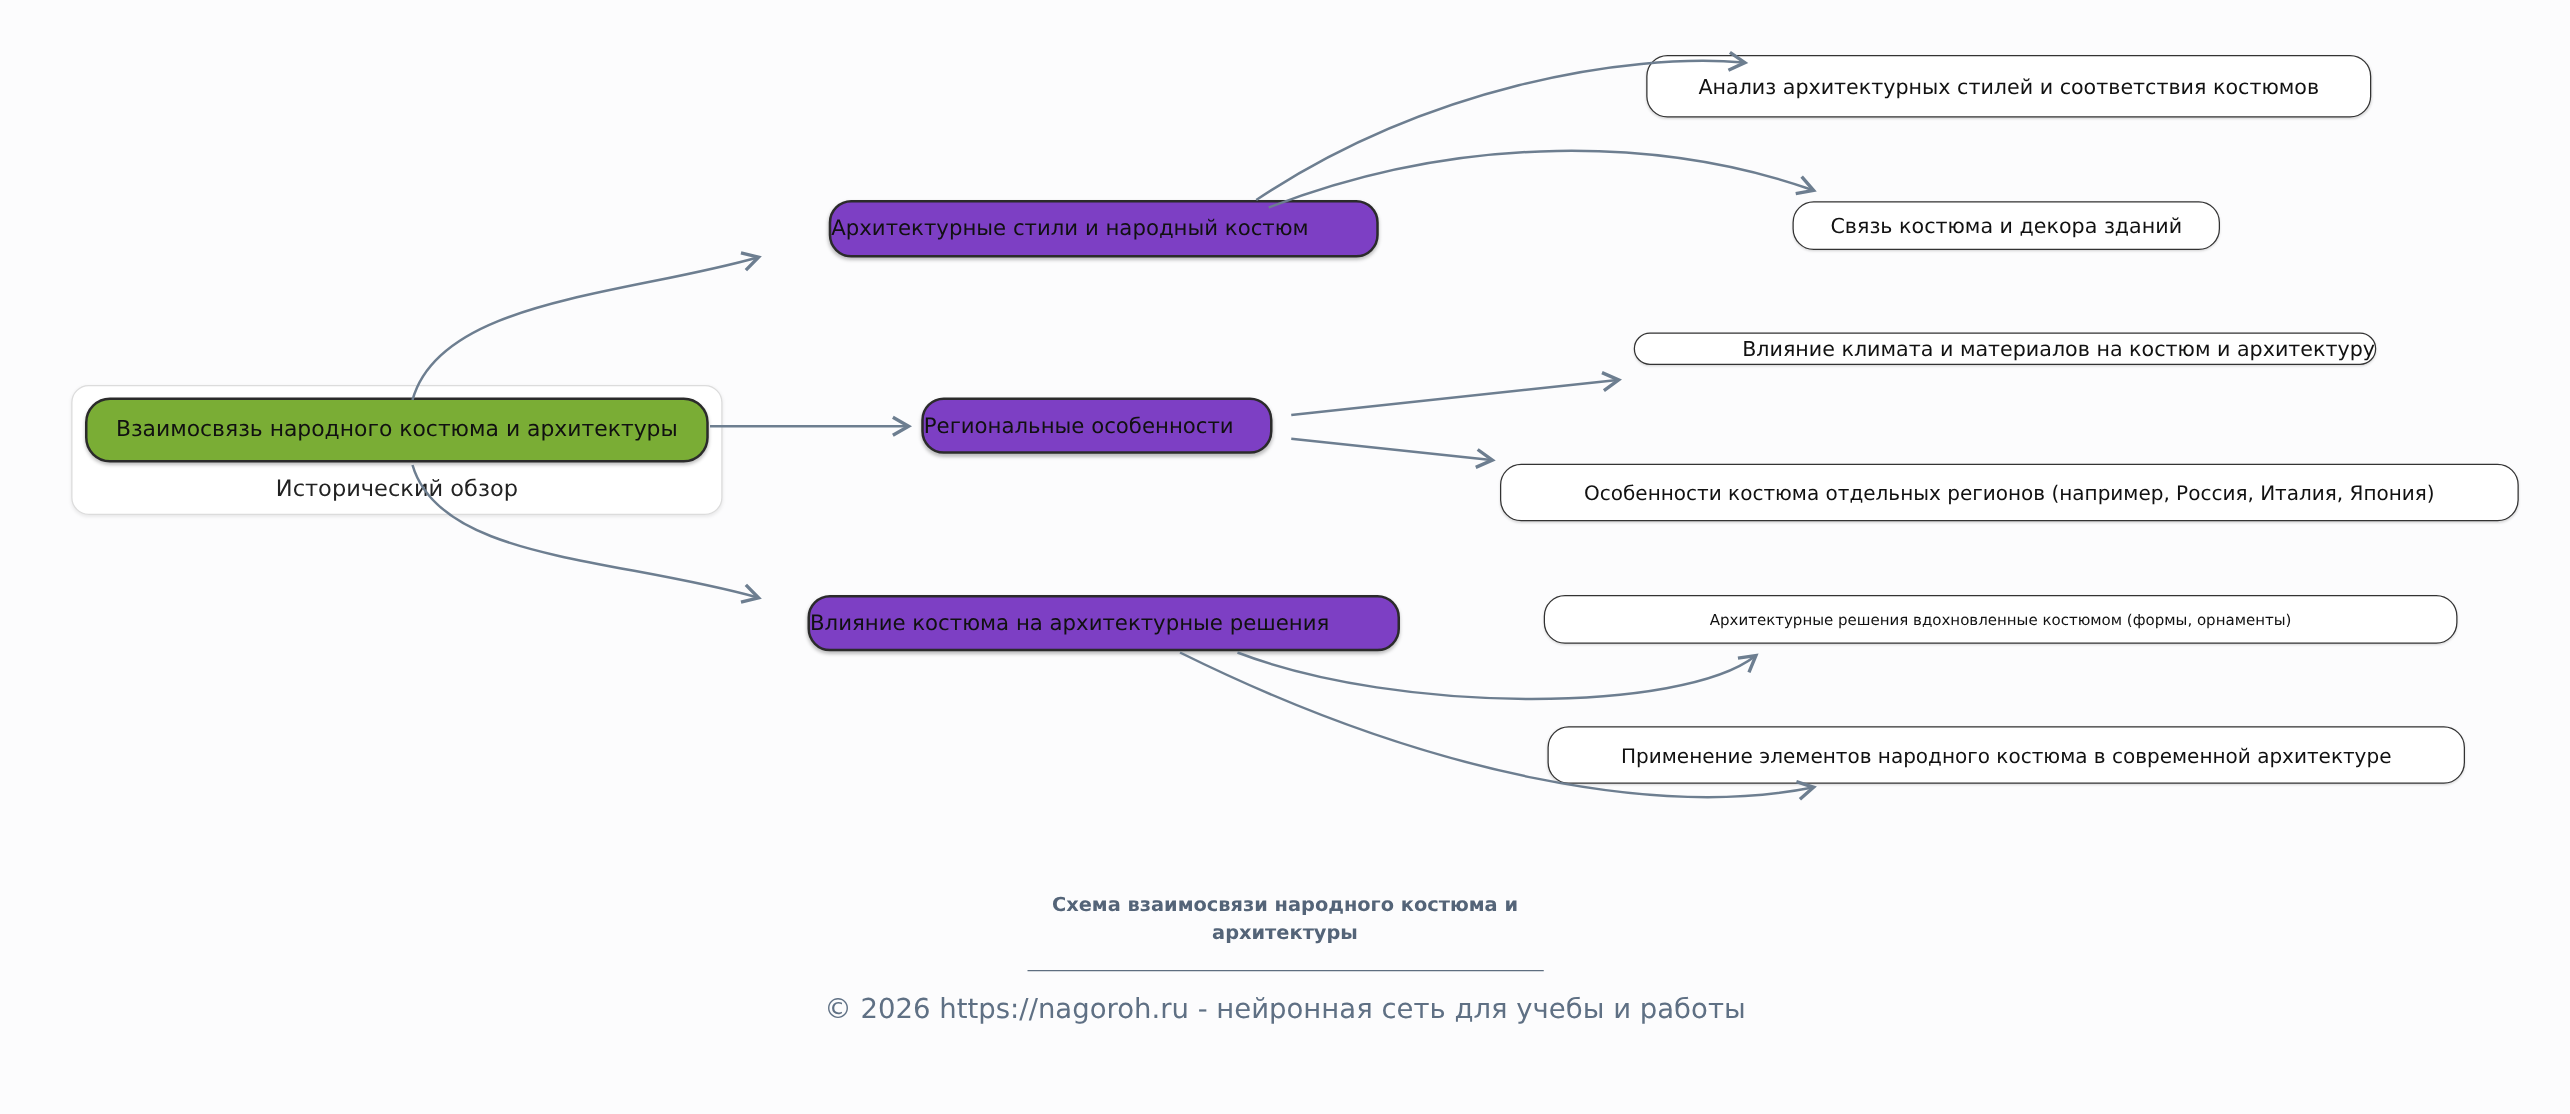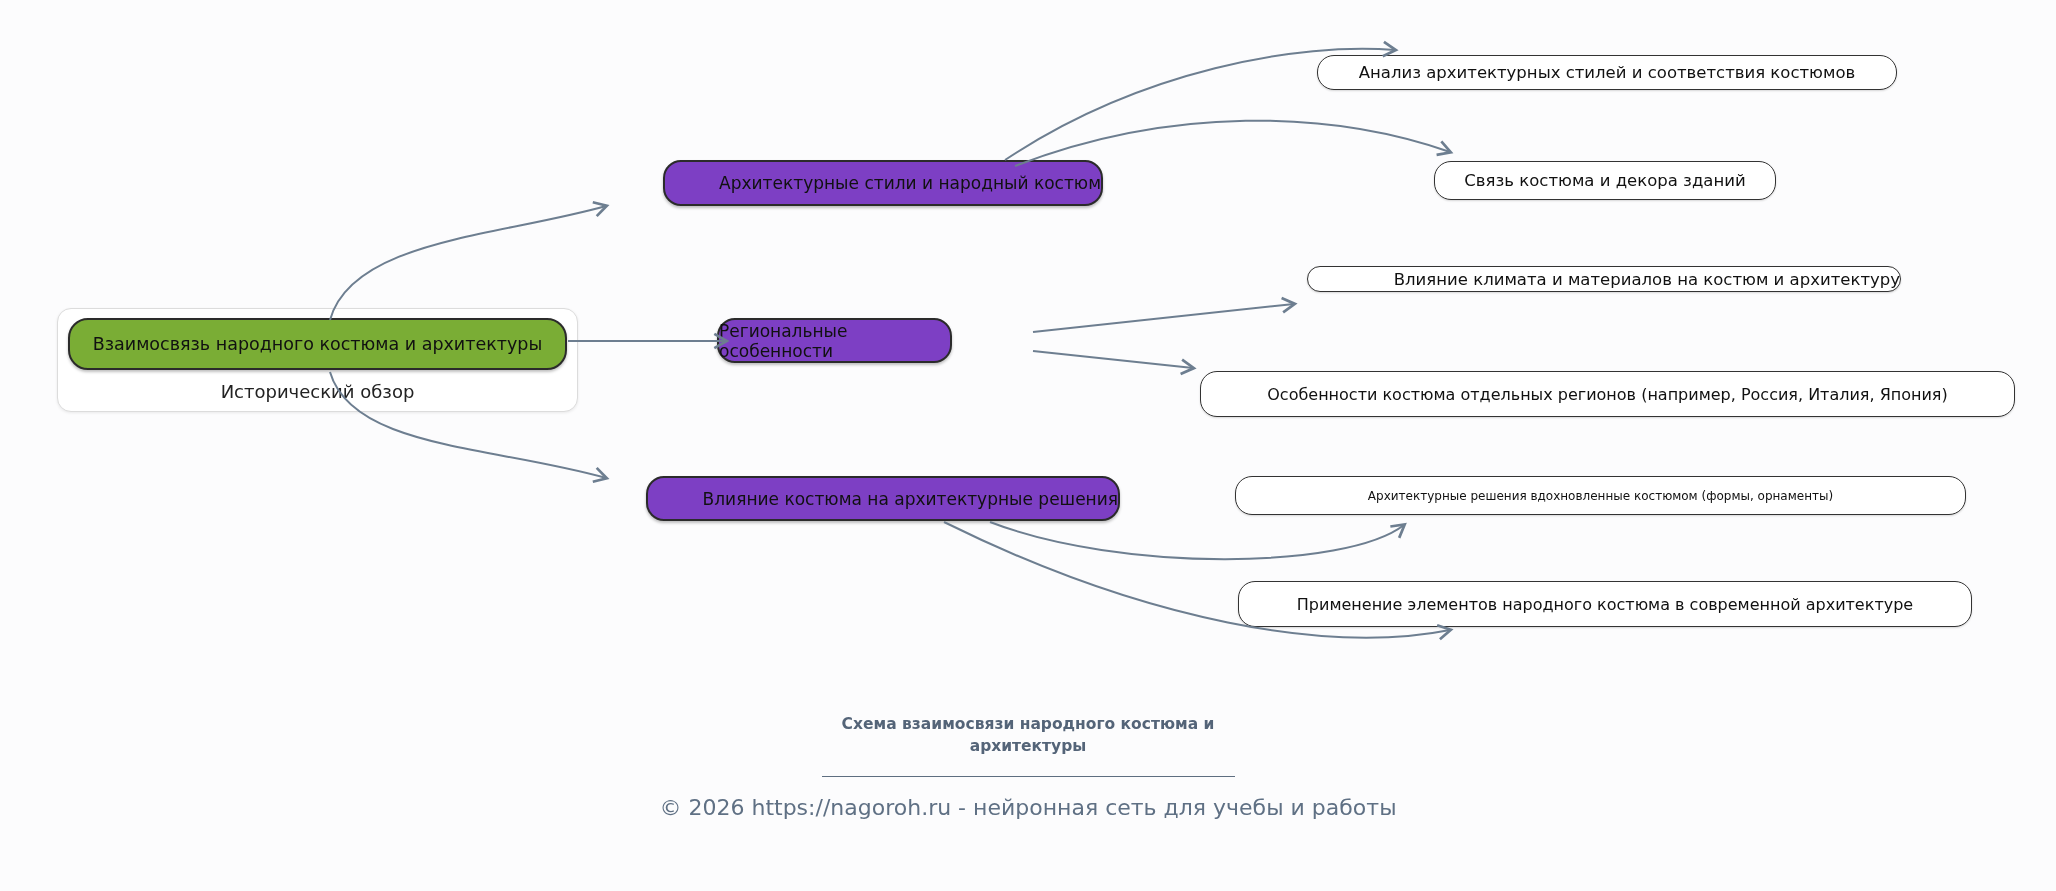--- a/index.html
+++ b/index.html
@@ -14,31 +14,31 @@
     background:#ffffff;border:1px solid #dcdcdc;border-radius:14px;
     box-shadow:0 1px 3px rgba(0,0,0,0.08);}
   .root-pill{position:absolute;left:68px;top:318px;width:499px;height:52px;
     background:var(--green);border:2px solid var(--node-border);border-radius:20px;
     display:flex;align-items:center;justify-content:center;
     font-size:17.5px;color:var(--ink);box-shadow:0 2px 3px rgba(0,0,0,0.25);}
   .root-sub{position:absolute;left:57px;top:381px;width:521px;text-align:center;
     font-size:18px;color:#222222;}
 
   .branch{position:absolute;background:var(--purple);border:2px solid var(--node-border);
-    border-radius:18px;display:flex;align-items:center;justify-content:flex-end;
+    border-radius:18px;display:flex;align-items:center;justify-content:flex-start;
     font-size:17px;color:var(--ink);box-shadow:0 2px 3px rgba(0,0,0,0.25);}
   .b0{left:663px;top:160px;width:440px;height:46px;}
-  .b1{left:717px;top:318px;width:235px;height:45px;}
+  .b1{left:737px;top:318px;width:281px;height:45px;}
   .b2{left:646px;top:476px;width:474px;height:45px;}
 
   .leaf{position:absolute;background:#ffffff;border:1.6px solid var(--leaf-border);
     border-radius:17px;display:flex;align-items:center;justify-content:center;
     font-size:16.5px;color:var(--ink);box-shadow:0 1px 2px rgba(0,0,0,0.15);
     white-space:nowrap;}
-  .l00{left:1317px;top:55px;width:580px;height:35px;align-items:center;}
+  .l00{left:1317px;top:44px;width:580px;height:50px;align-items:center;}
   .l01{left:1434px;top:161px;width:342px;height:39px;}
   .l10{left:1307px;top:266px;width:594px;height:26px;justify-content:flex-end;}
   .l11{left:1200px;top:371px;width:815px;height:46px;font-size:16px;}
   .l20{left:1235px;top:476px;width:731px;height:39px;font-size:12px;}
   .l21{left:1238px;top:581px;width:734px;height:46px;font-size:16px;}
 
   .edges{position:absolute;left:0;top:0;width:2056px;height:891px;pointer-events:none;}
 
   .footer-title{position:absolute;left:578px;top:714px;width:900px;text-align:center;
     font-weight:bold;font-size:15.5px;line-height:1.4;color:#546478;}

